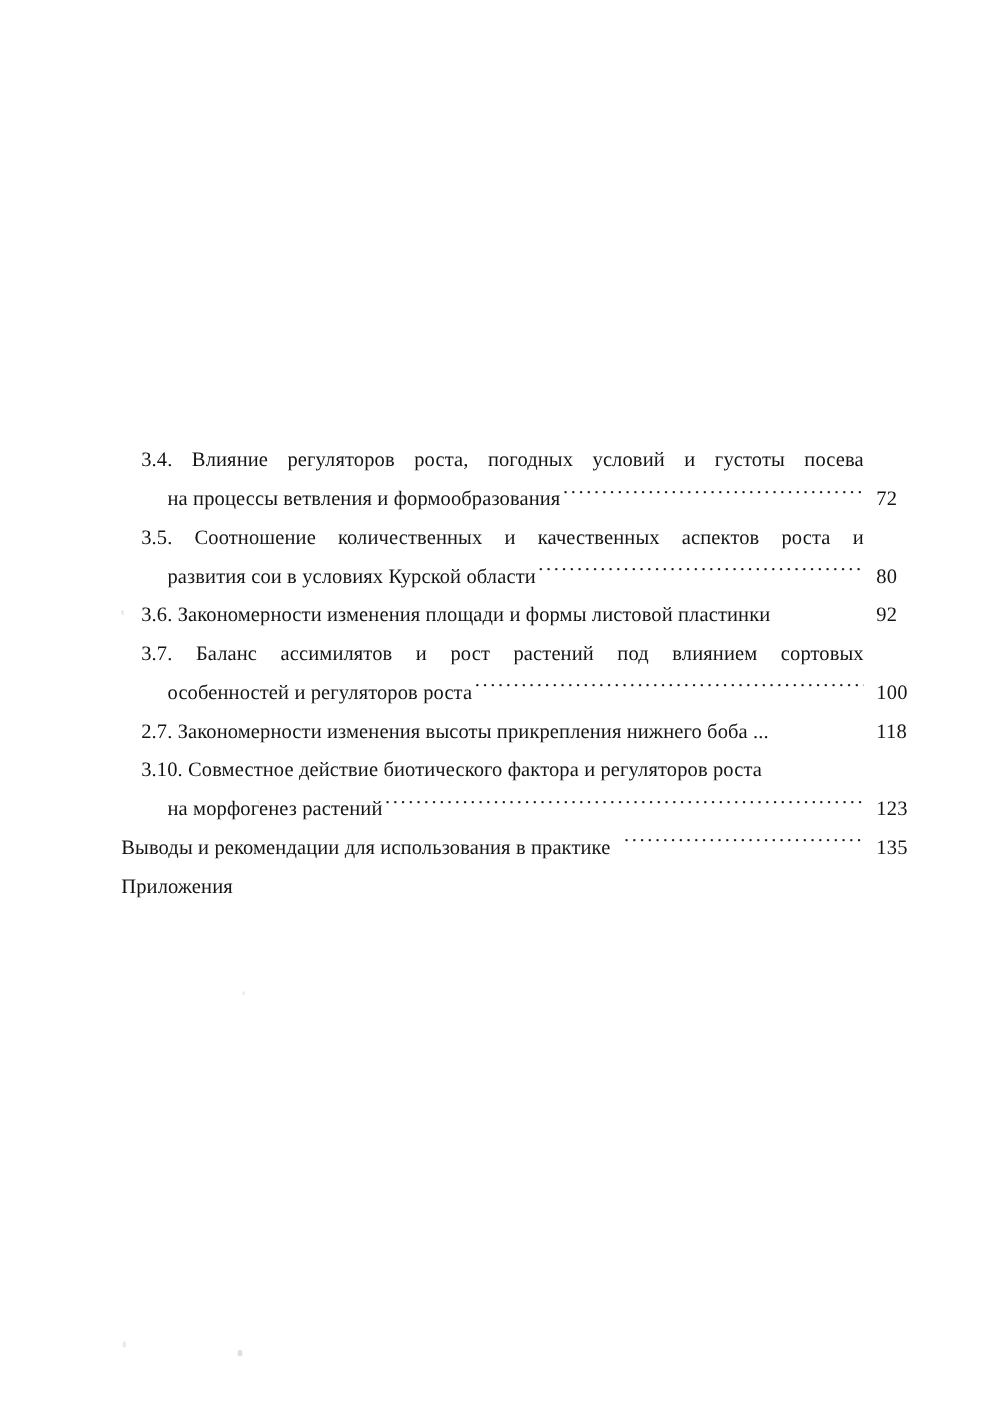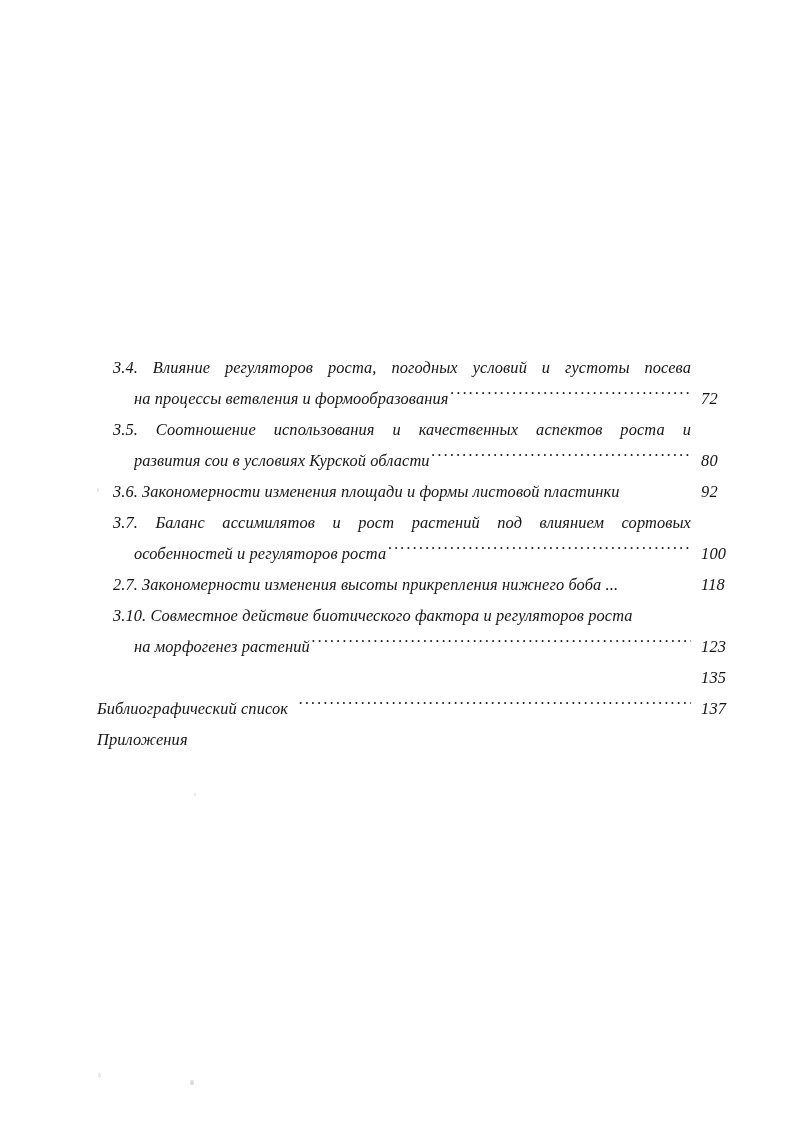--- a/index.html
+++ b/index.html
@@ -38,21 +38,20 @@
     width: 100%;
   }
 
   
   .line {
     position: relative;
     height: 31px;
     line-height: 31px;
     font-size: 16.4px;
     white-space: nowrap;
-    font-style: italic;
   }
 
   
   .ltext {
     position: absolute;
     top: 0;
     left: 97px;
     width: 594px;
     height: 31px;
     line-height: 31px;
@@ -160,21 +159,21 @@
         </div>
         <div class="pageno">72</div>
       </div>
     </div>
 
     <div class="entry">
       <div class="line">
         <div class="ltext num">
           <span class="just">
             <span class="lbl">3.5.</span>
-            <span class="lbl">Соотношение использования и качественных аспектов роста и</span>
+            <span class="lbl">Соотношение количественных и качественных аспектов роста и</span>
           </span>
         </div>
       </div>
       <div class="line">
         <div class="ltext cont">
           <span class="leadrow">
             <span class="lbl">развития сои в условиях Курской  области</span>
             <span class="dots"></span>
           </span>
         </div>
@@ -243,36 +242,31 @@
             <span class="dots"></span>
           </span>
         </div>
         <div class="pageno">123</div>
       </div>
     </div>
 
 
     <div class="entry">
       <div class="line">
+        <div class="ltext">
+          <span class="leadrow">
+            <span class="lbl">Выводы и рекомендации для использования в практике</span>
+            <span class="gap"></span>
+            <span class="dots"></span>
+          </span>
+        </div>
         <div class="pageno">135</div>
       </div>
     </div>
 
-    <div class="entry">
-      <div class="line">
-        <div class="ltext">
-          <span class="leadrow">
-            <span class="lbl">Библиографический список</span>
-            <span class="gap"></span>
-            <span class="dots"></span>
-          </span>
-        </div>
-        <div class="pageno">137</div>
-      </div>
-    </div>
 
     <div class="entry">
       <div class="line">
         <div class="ltext">
           <span class="full">
             <span class="lbl">Приложения</span>
           </span>
         </div>
         <div class="pageno"></div>
       </div>

